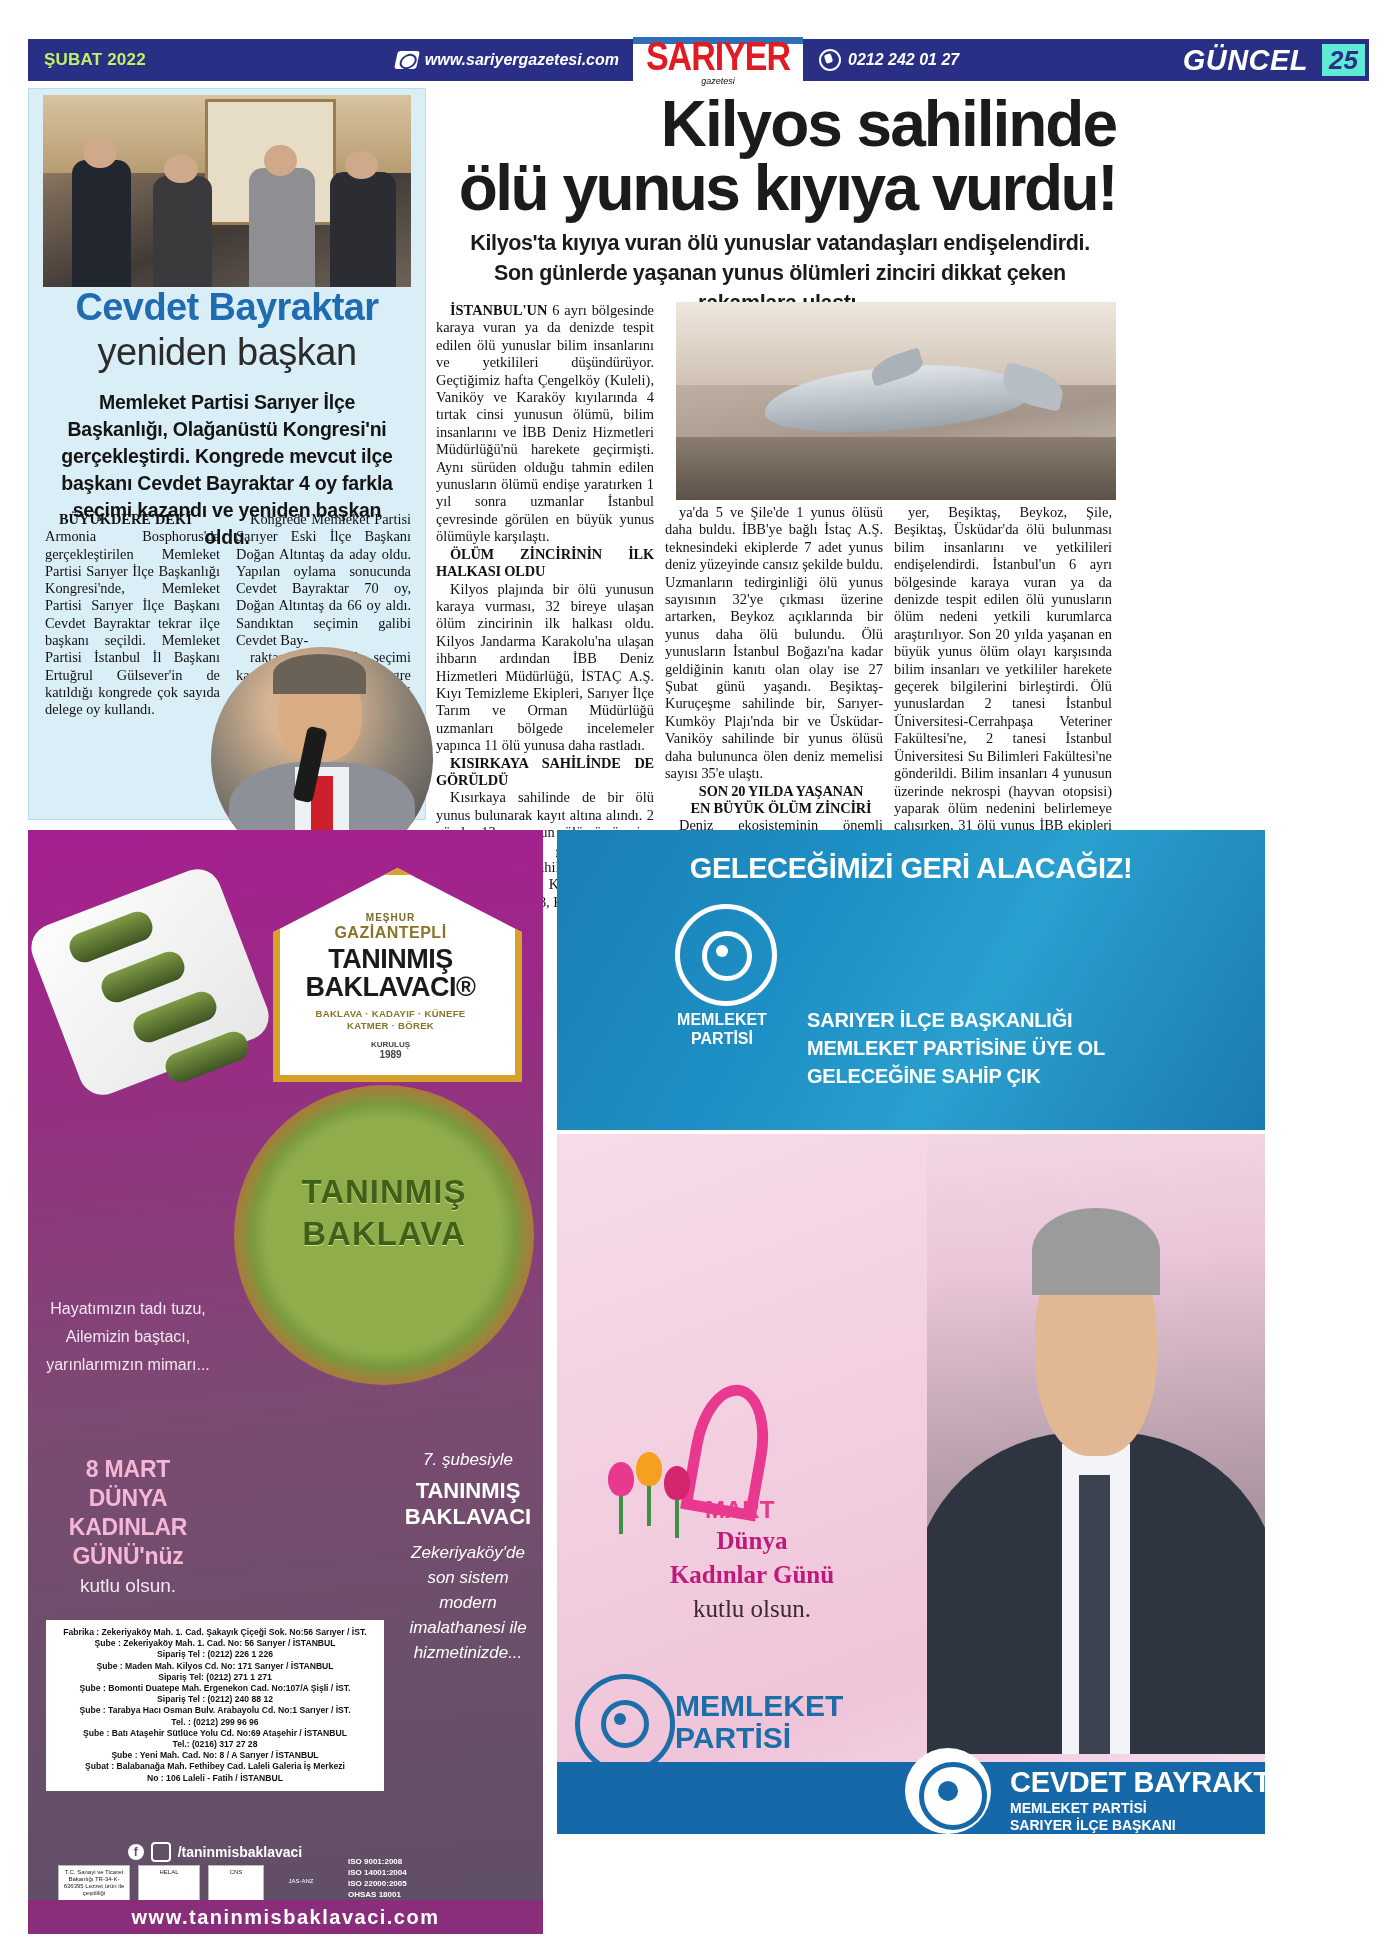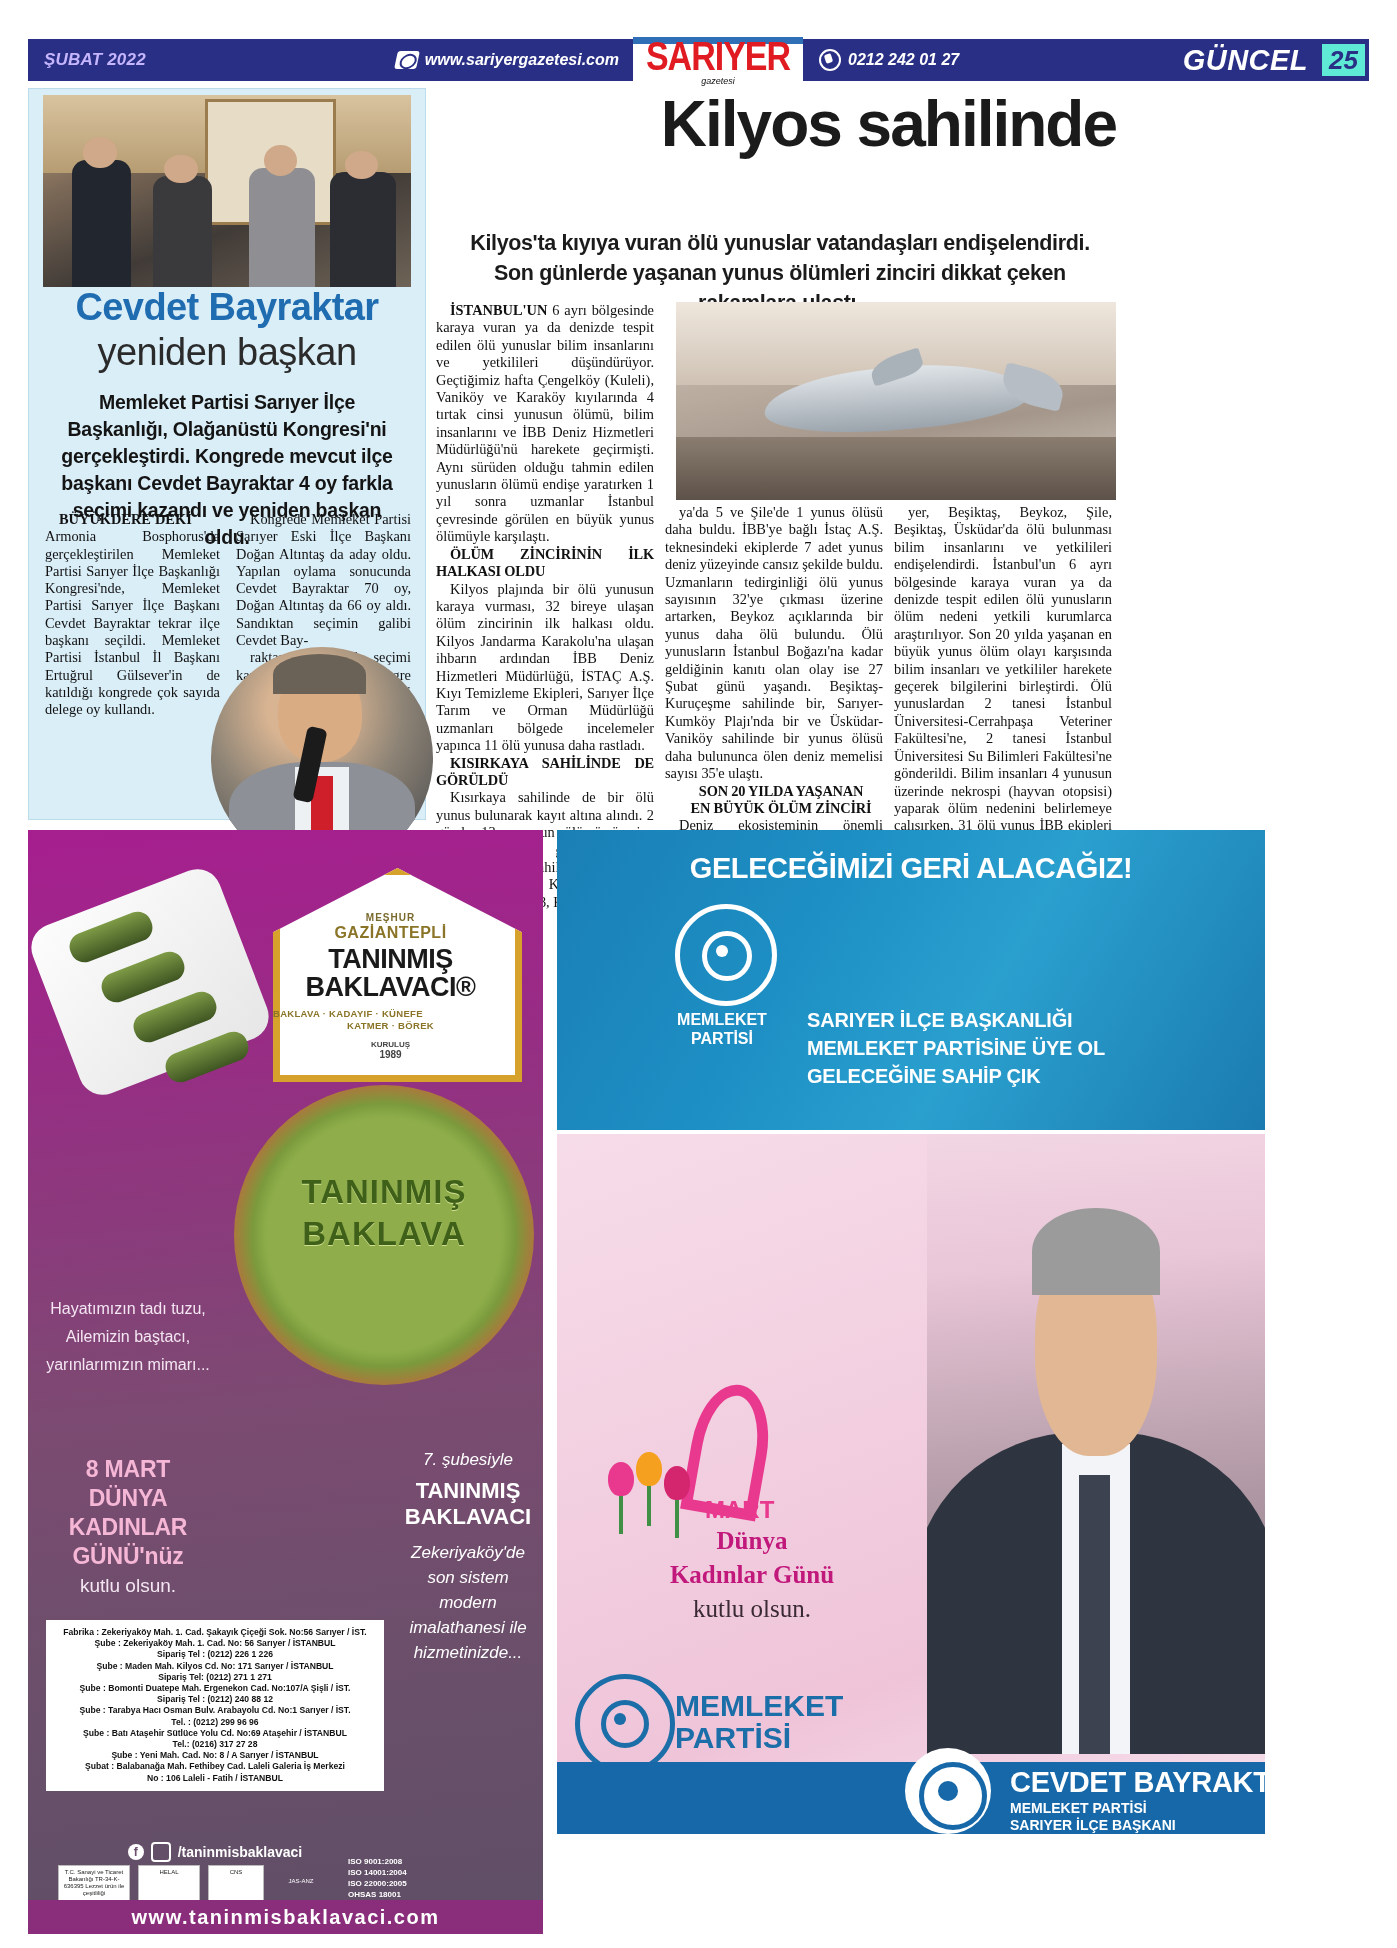--- a/index.html
+++ b/index.html
@@ -10,21 +10,21 @@
     overflow:hidden;
     position:relative;
   }
   .page{position:relative;width:1397px;height:1948px;background:#fff;}
 
   
   .masthead{
     position:absolute;left:28px;top:39px;width:1341px;height:42px;
     background:#2a2f86;display:flex;align-items:center;
   }
-  .mh-date{color:#c4b5fd;font-size:17px;font-weight:700;margin-left:16px;letter-spacing:.2px;font-style:italic;}
+  .mh-date{color:#bef264;font-size:17px;font-weight:700;margin-left:16px;letter-spacing:.2px;}
   .mh-web{display:flex;align-items:center;gap:7px;margin-left:250px;}
   .mh-web-ico{width:22px;height:18px;background:#fff;border-radius:3px;position:relative;transform:skewX(-12deg);}
   .mh-web-ico:after{content:"";position:absolute;left:4px;top:3px;width:13px;height:11px;border:2px solid #2a2f86;border-radius:50%;transform:rotate(-25deg);}
   .mh-web-txt{color:#fff;font-size:16px;font-weight:700;font-style:italic;}
   .mh-logo{
     margin-left:14px;width:170px;height:46px;background:#fff;position:relative;
     display:flex;align-items:center;justify-content:center;flex-direction:column;
   }
   .mh-logo-top{position:absolute;top:0;left:0;right:0;height:7px;background:#2f6fb5;}
   .mh-logo-word{
@@ -149,21 +149,21 @@
   }
   .bk-logo-shape{
     position:absolute;left:0;top:0;width:100%;height:100%;
     background:#fff;border:7px solid #d6a22c;
     clip-path:polygon(50% 0%,100% 30%,100% 100%,0% 100%,0% 30%);
   }
   .bk-l1{position:absolute;left:0;right:0;top:44px;text-align:center;font-size:10px;font-weight:700;color:#7a6a2d;letter-spacing:1px;}
   .bk-l2{position:absolute;left:0;right:0;top:56px;text-align:center;font-size:16px;font-weight:800;color:#8a7427;letter-spacing:.5px;}
   .bk-l3{position:absolute;left:0;right:0;top:76px;text-align:center;font-size:27px;font-weight:900;color:#1a1a1a;letter-spacing:-.5px;}
   .bk-l4{position:absolute;left:0;right:0;top:104px;text-align:center;font-size:27px;font-weight:900;color:#1a1a1a;letter-spacing:-.5px;}
-  .bk-l5{position:absolute;left:0;right:0;top:140px;text-align:left;font-size:9.5px;font-weight:700;color:#8a7427;letter-spacing:.3px;}
+  .bk-l5{position:absolute;left:0;right:0;top:140px;text-align:center;font-size:9.5px;font-weight:700;color:#8a7427;letter-spacing:.3px;}
   .bk-l6{position:absolute;left:0;right:0;top:152px;text-align:center;font-size:9.5px;font-weight:700;color:#8a7427;letter-spacing:.3px;}
   .bk-since{position:absolute;left:0;right:0;top:172px;text-align:center;font-size:8px;font-weight:700;color:#444;}
   .bk-since b{display:block;font-size:10px;}
   .bk-plate{
     position:absolute;left:206px;top:255px;width:300px;height:300px;border-radius:50%;
     background:radial-gradient(circle at 50% 50%,#8fae4b 0 55%,#7b9a3c 62%,#b1743c 72%,#8b5a2b 100%);
     overflow:hidden;
   }
   .bk-plate-txt{
     position:absolute;left:0;right:0;top:86px;text-align:center;color:#3f6018;
@@ -329,20 +329,21 @@
       <div class="lrp-shirt"></div>
       <div class="lrp-tie"></div>
       <div class="lrp-face"></div>
       <div class="lrp-hair"></div>
       <div class="lrp-mic"></div>
     </div>
   </div>
 
   <div class="main-head">
     <div>Kilyos sahilinde</div>
+    <div class="l2">ölü yunus kıyıya vurdu!</div>
   </div>
   <div class="main-deck">Kilyos'ta kıyıya vuran ölü yunuslar vatandaşları endişelendirdi.  Son günlerde yaşanan yunus ölümleri zinciri dikkat çeken rakamlara ulaştı.</div>
 
   <div class="art-photo">
     <div class="ap-sand"></div>
     <div class="ap-dark"></div>
     <div class="ap-dolphin"></div>
     <div class="ap-fin"></div>
     <div class="ap-tail"></div>
   </div>

